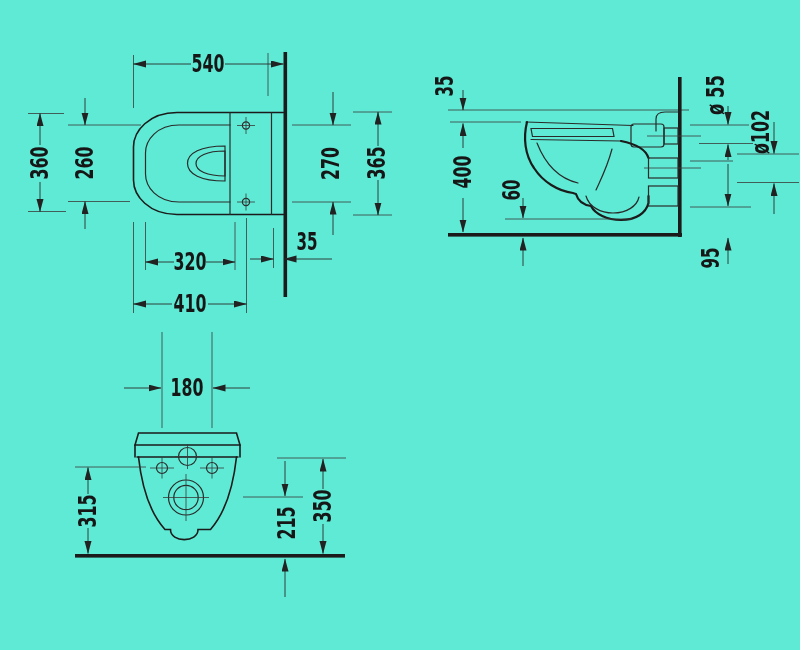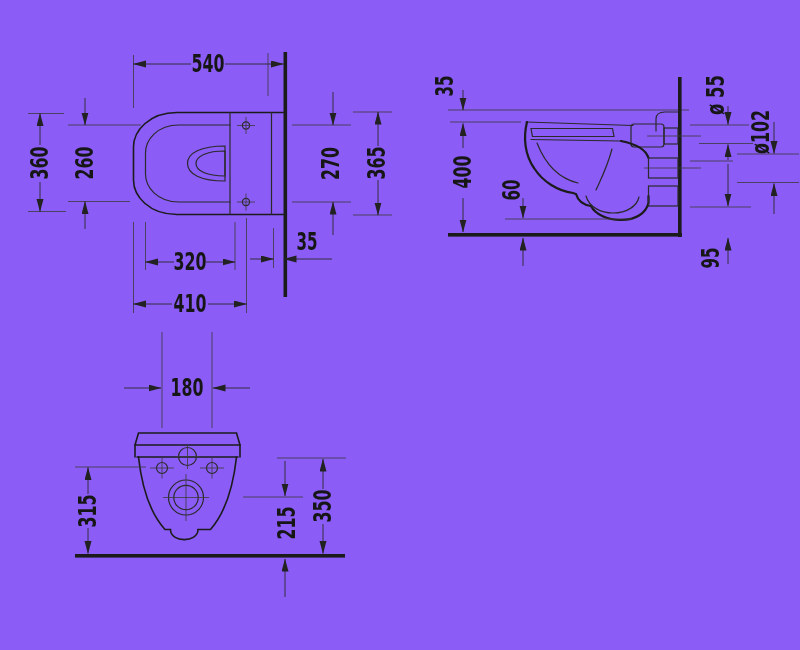--- a/index.html
+++ b/index.html
@@ -1,17 +1,17 @@
 <!DOCTYPE html>
 <html><head>
 <meta charset="utf-8">
 <style>
   html,body{margin:0;padding:0;background:#fff;}
   .stage{
-    width:800px;height:650px;position:relative;background:#8b5cf6;
+    width:800px;height:650px;position:relative;background:#5eead4;
     outline:1px solid #e3e3e3;
     font-family:"DejaVu Sans","Liberation Sans",sans-serif;
   }
   svg{display:block;}
   .thick{stroke:#1b1b1b;stroke-width:2.2;fill:none;stroke-linecap:round;}
   .main{stroke:#1b1b1b;stroke-width:1.6;fill:none;stroke-linecap:round;}
   .med{stroke:#2a2a2a;stroke-width:1.2;fill:none;stroke-linecap:round;}
   .thin{stroke:#3a3a3a;stroke-width:0.8;fill:none;}
   .dim{stroke:#2a2a2a;stroke-width:0.9;fill:none;}
   .ext{stroke:#3a3a3a;stroke-width:0.8;fill:none;}

